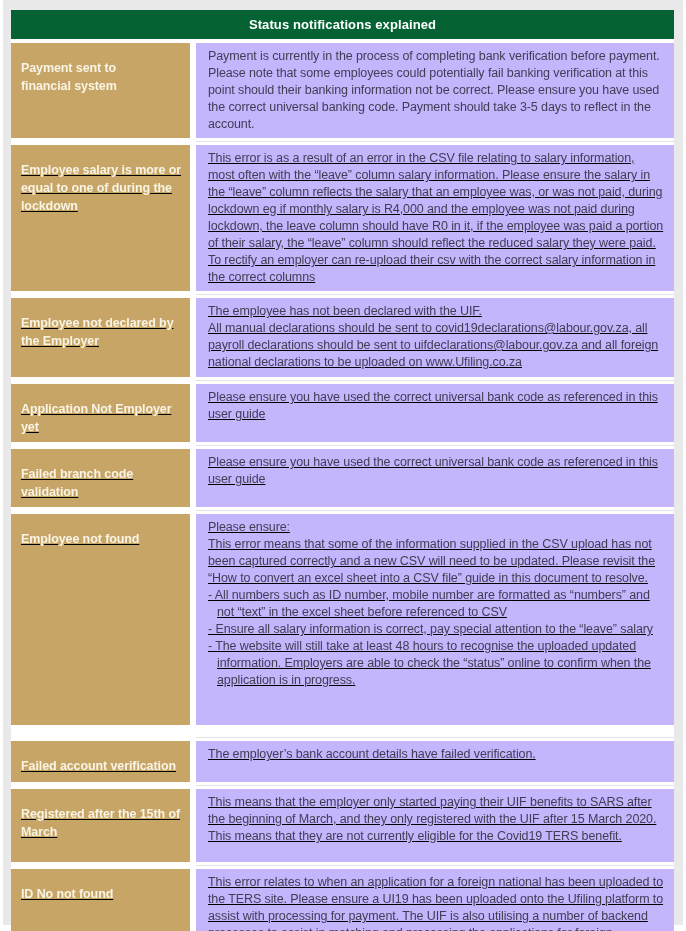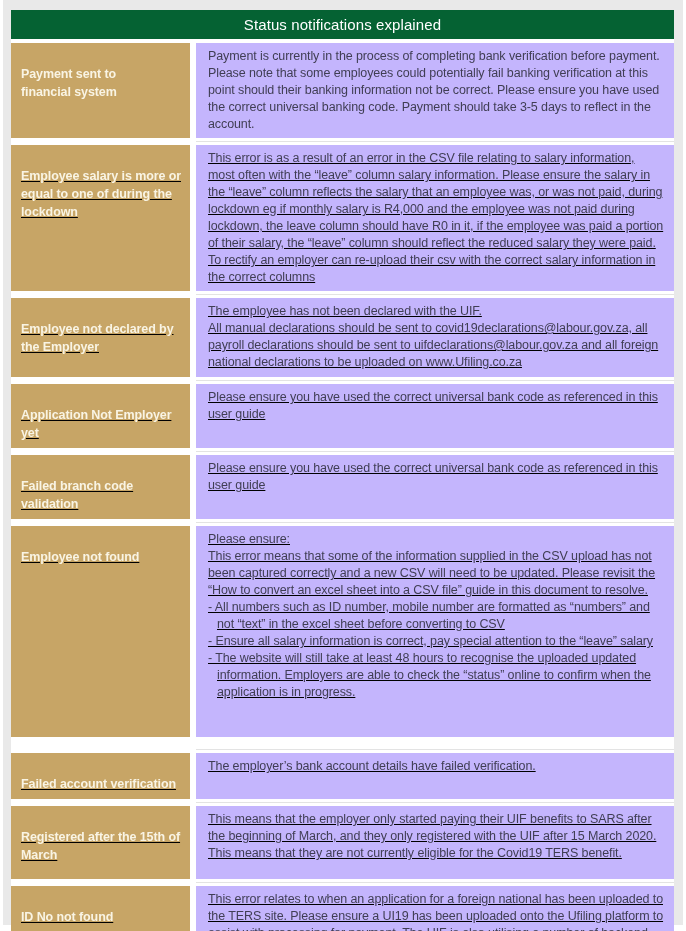--- a/index.html
+++ b/index.html
@@ -25,22 +25,22 @@
   }
   .table-header {
     height: 29px;
     background: #056233;
     display: flex;
     align-items: center;
     justify-content: center;
   }
   .table-header .title {
     color: #ffffff;
-    font-size: 15px;
-    font-weight: normal;
+    font-size: 13px;
+    font-weight: bold;
     letter-spacing: 0.1px;
   }
   .rows { display: block; }
   .row {
     position: relative;
     display: flex;
     align-items: stretch;
   }
   .rows .row:first-child { margin-top: 4px; }
   .row + .row { margin-top: 7px; text-decoration: underline; }
@@ -55,21 +55,21 @@
     background: #e3e3e3;
   }
   .label-cell {
     flex: 0 0 179px;
     width: 179px;
     background: #c7a566;
     color: #f9f4e4;
     font-size: 12.5px;
     font-weight: bold;
     line-height: 18px;
-    padding: 22px 8px 6px 10px;
+    padding: 16px 8px 6px 10px;
     white-space: pre-line;
     letter-spacing: -0.1px;
   }
   .desc-cell {
     flex: 1;
     margin-left: 6px;
     background: #c4b5fd;
     color: #403e54;
     font-size: 12.5px;
     line-height: 17px;
@@ -142,21 +142,21 @@
       <div class="desc-cell">
           <div class="seg">Please ensure you have used the correct universal bank code as referenced in this user guide</div>
         </div>
     </div>
 
     <div class="row">
       <div class="label-cell">Employee not found</div>
       <div class="desc-cell">
           <div class="seg">Please ensure:</div>
           <div class="seg">This error means that some of the information supplied in the CSV upload has not been captured correctly and a new CSV will need to be updated. Please revisit the “How to convert an excel sheet into a CSV file” guide in this document to resolve.</div>
-          <div class="seg hang">- All numbers such as ID number, mobile number are formatted as “numbers” and not “text” in the excel sheet before converting to CSV</div>
+          <div class="seg hang">- All numbers such as ID number, mobile number are formatted as “numbers” and not “text” in the excel sheet before referenced to CSV</div>
           <div class="seg hang">- Ensure all salary information is correct, pay special attention to the “leave” salary</div>
           <div class="seg hang">- The website will still take at least 48 hours to recognise the uploaded updated information. Employers are able to check the “status” online  to confirm when the application is in progress.</div>
         </div>
     </div>
 
     <div class="row">
       <div class="label-cell">Failed account verification</div>
       <div class="desc-cell">
           <div class="seg">The employer’s bank account details have failed verification.</div>
         </div>

